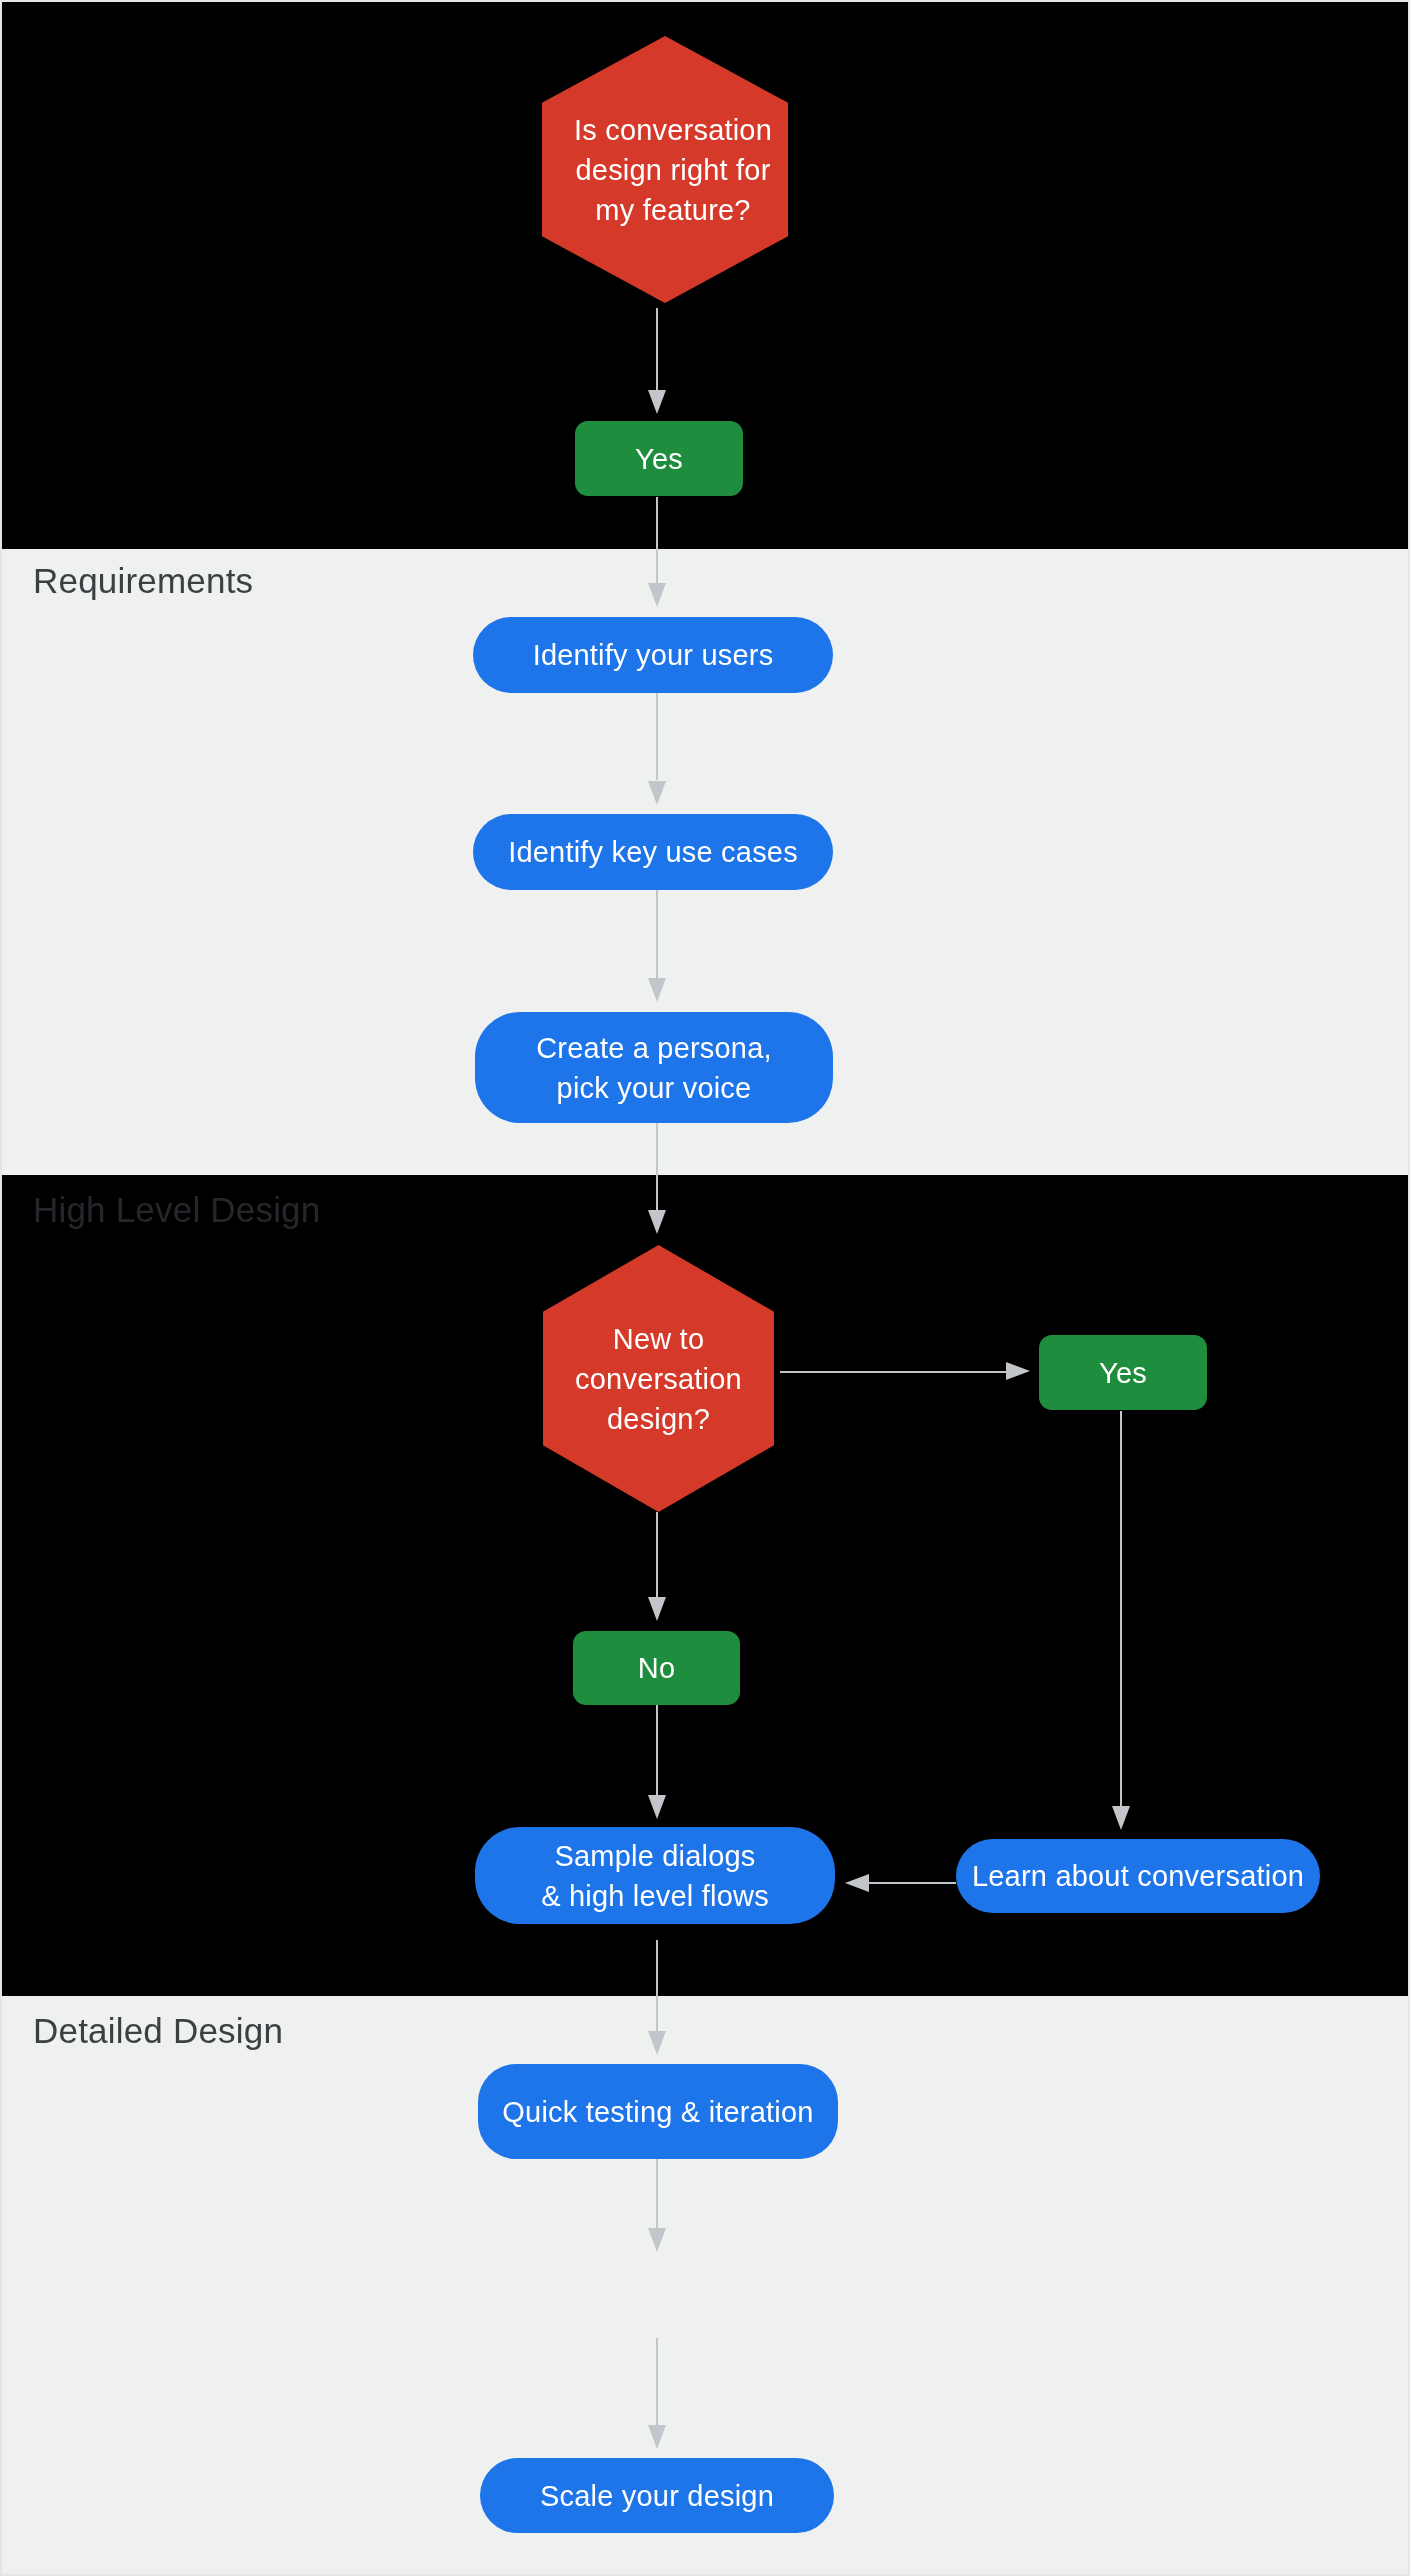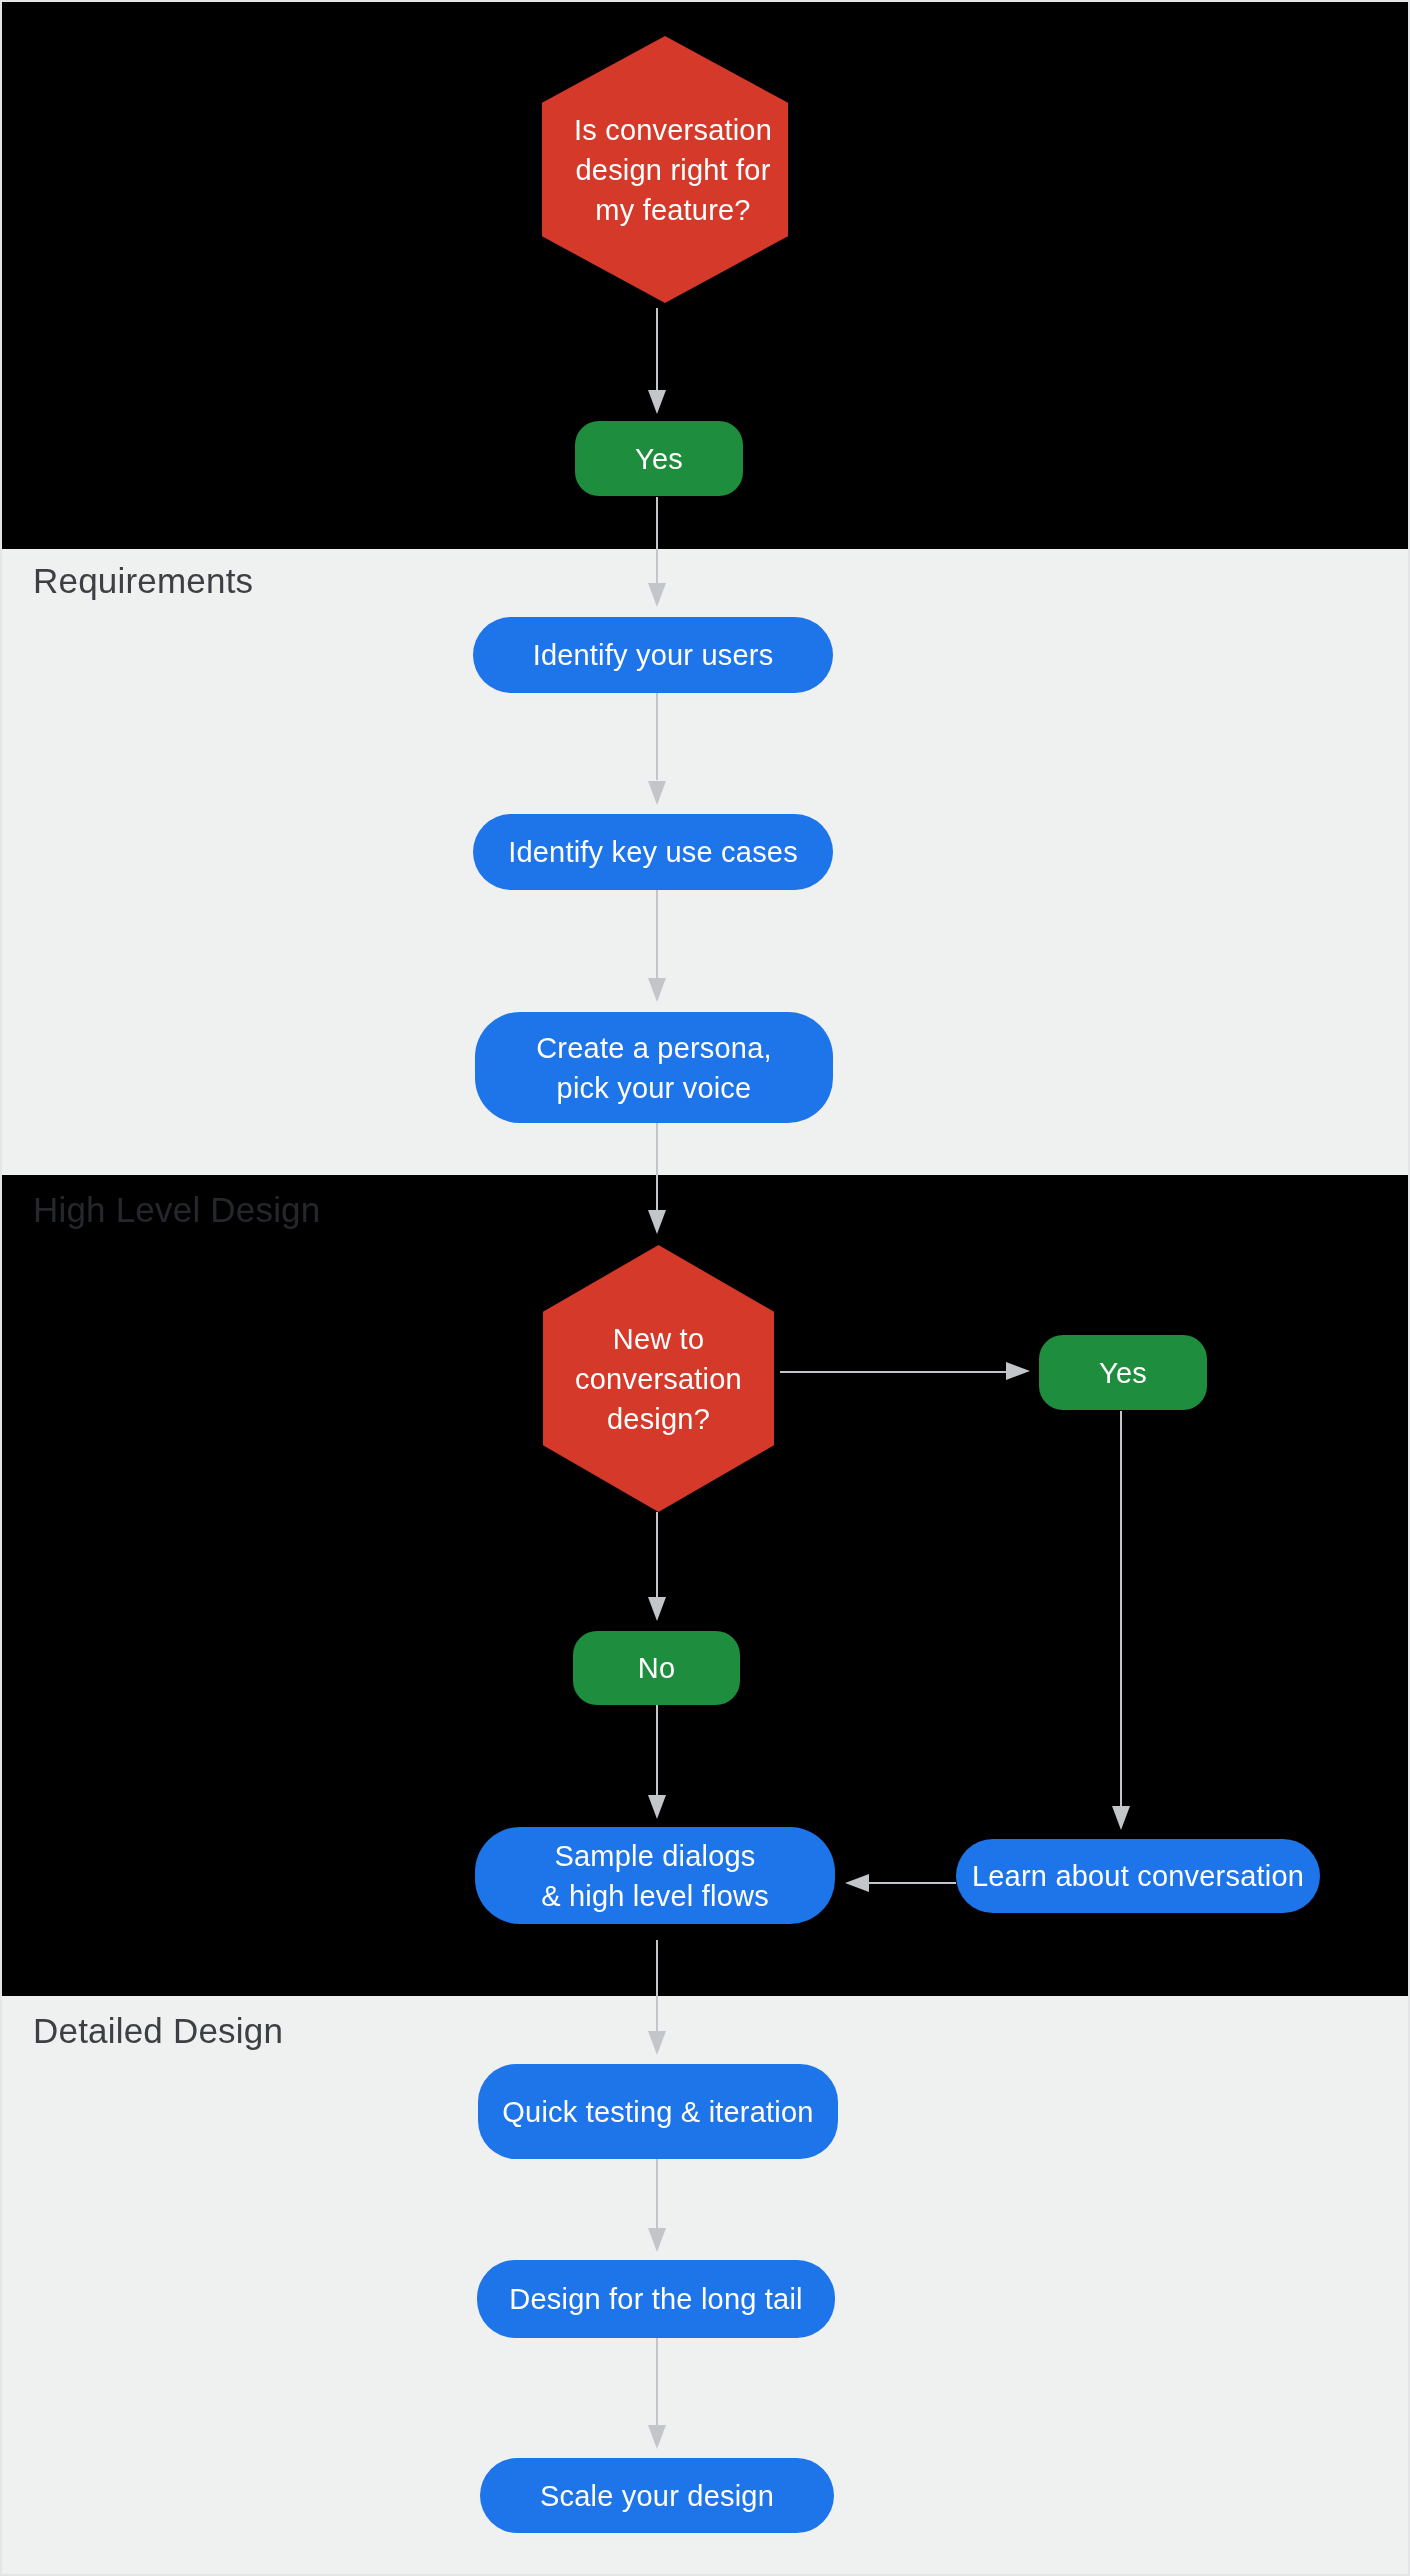--- a/index.html
+++ b/index.html
@@ -39,21 +39,21 @@
   .node-label {
     color: #ffffff;
     font-size: 29px;
     font-weight: 500;
     line-height: 40px;
     text-align: center;
     white-space: pre-line;
     letter-spacing: 0.2px;
   }
   .hex  { background: var(--red, #d5392a); clip-path: polygon(50% 0%, 100% 25%, 100% 75%, 50% 100%, 0% 75%, 0% 25%); }
-  .answer { background: var(--green, #1e8e3e); border-radius: 24px; }
+  .answer { background: var(--green, #1e8e3e); border-radius: 13px; }
   .pill { background: var(--blue, #1e74e9); border-radius: 38px; }
   .pill.tall { border-radius: 45px; }
 
   .vline, .hline { position: absolute; background: var(--arrow, #c2c6ca); z-index: 1; }
   .vline { width: 1.9px; }
   .hline { height: 1.9px; }
 
   .arrow-down, .arrow-right, .arrow-left { position: absolute; width: 0; height: 0; z-index: 1; }
   .arrow-down {
     border-left: 9.3px solid transparent;
@@ -148,21 +148,18 @@
     <span class="node-label">Sample dialogs
 &amp; high level flows</span>
   </div>
   <div class="node pill" style="left:954px;top:1837px;width:364px;height:74px;">
     <span class="node-label">Learn about conversation</span>
   </div>
 
   <div class="node pill" style="left:476px;top:2062px;width:360px;height:95px;">
     <span class="node-label">Quick testing &amp; iteration</span>
   </div>
-  <div class="node pill" style="left:475px;top:2258px;width:358px;height:78px;">
-    <span class="node-label">Design for the long tail</span>
-  </div>
   <div class="node pill" style="left:478px;top:2456px;width:354px;height:75px;">
     <span class="node-label">Scale your design</span>
   </div>
 
 </div>
 
 
 </body></html>

